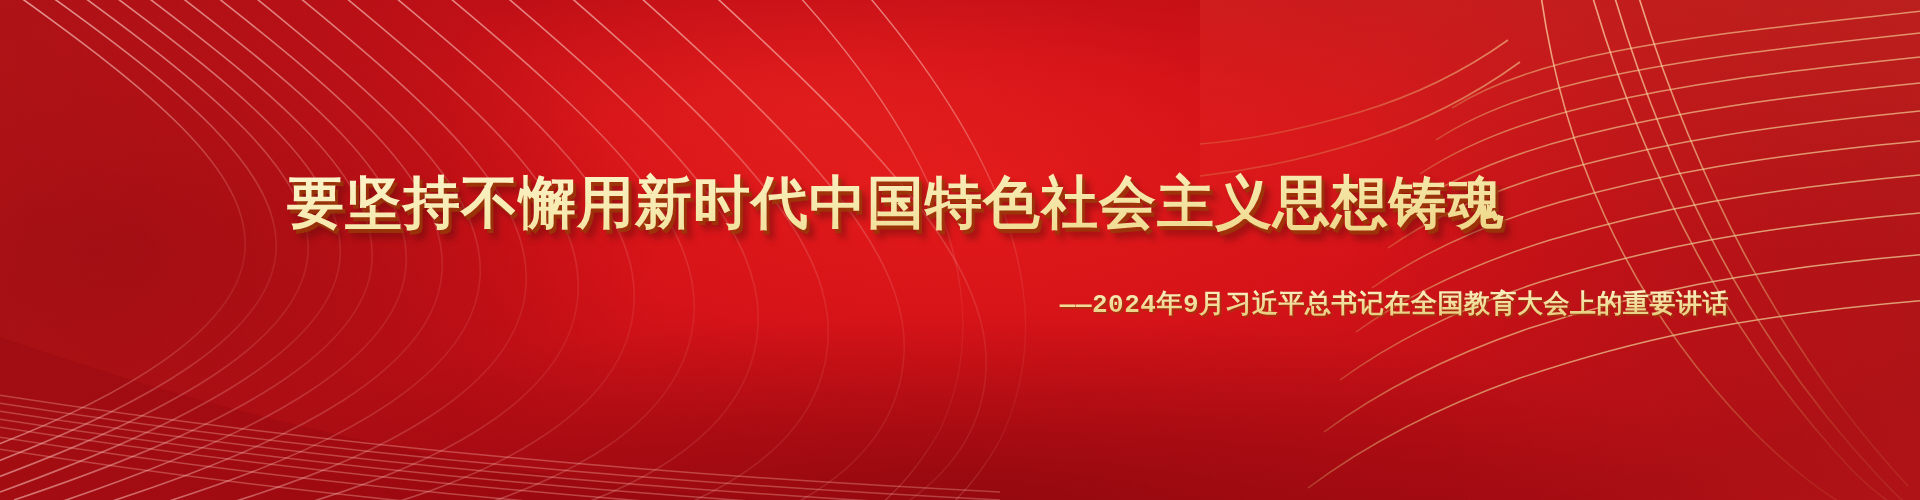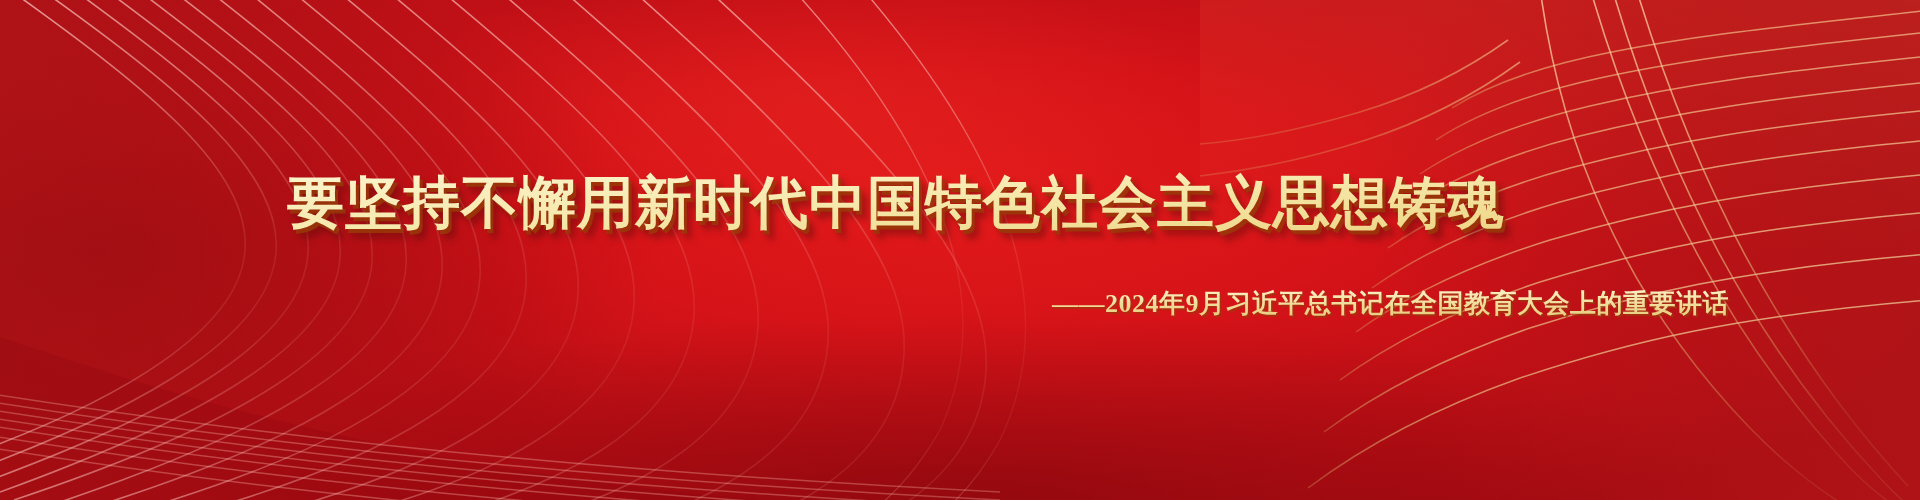--- a/index.html
+++ b/index.html
@@ -53,21 +53,21 @@
     padding-left:22px;
     margin-top:-16px;
   }
   .headline .l1{display:block;padding-left:96px;}
   .headline .l2{display:block;}
   .attrib{
     width:1560px;margin:0 auto;
     text-align:right;
     padding-right:22px;
     margin-top:44px;
-    font-family:Liberation Serif, serif;
+    font-family:Liberation Mono, monospace;
     font-weight:700;
     font-size:26px;
     letter-spacing:.5px;
     color:#f3e3a6;
     background:linear-gradient(180deg,#fdf4cf 0%,#f0dc98 55%,#e2c673 100%);
     -webkit-background-clip:text;background-clip:text;
     -webkit-text-fill-color:transparent;
     filter:drop-shadow(2px 2px 0px rgba(150,60,10,.65));
   }
 </style>

